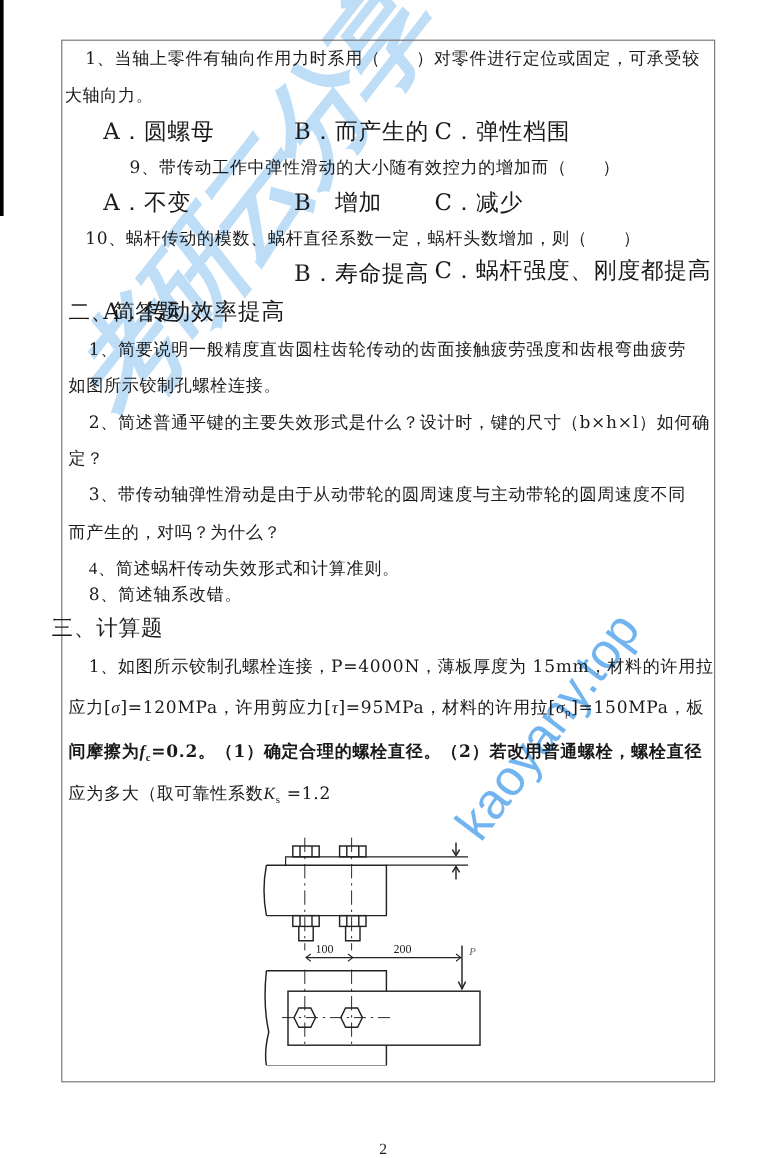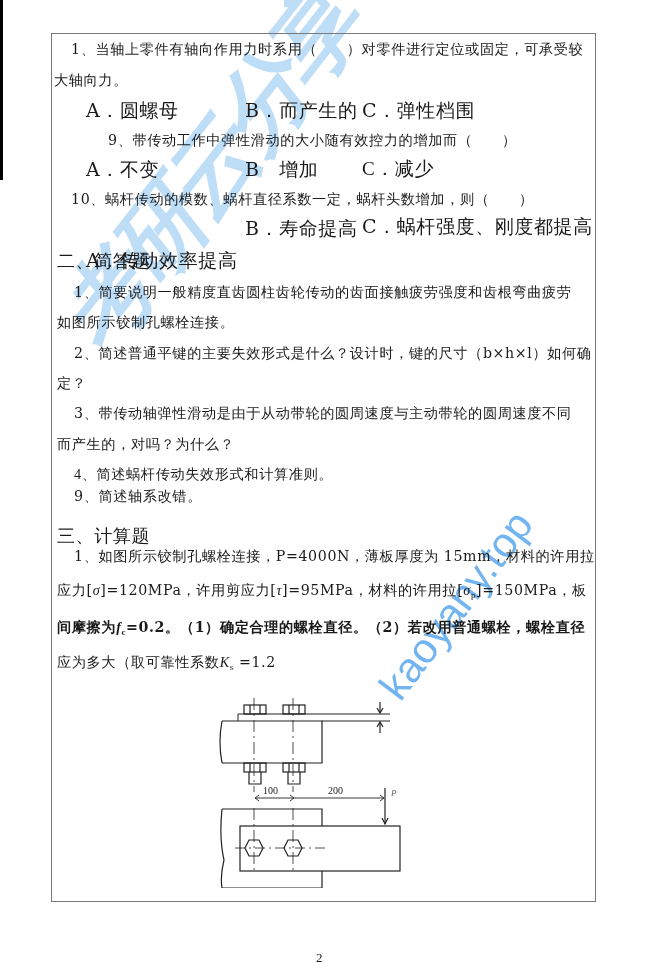--- a/index.html
+++ b/index.html
@@ -33,38 +33,38 @@
 
 <div class="line" style="left:71px;top:40px;">1、当轴上零件有轴向作用力时系用（　　）对零件进行定位或固定，可承受较</div>
 <div class="line" style="left:54px;top:71px;">大轴向力。</div>
 <div class="opt" style="left:86px;top:101px;">A．圆螺母</div>
 <div class="opt" style="left:245px;top:101px;">B．而产生的</div>
 <div class="opt" style="left:362px;top:101px;">C．弹性档围</div>
 
 <div class="line" style="left:71px;top:131px;margin-left:37px;">9、带传动工作中弹性滑动的大小随有效控力的增加而（　　）</div>
 <div class="opt" style="left:86px;top:160px;">A．不变</div>
 <div class="opt" style="left:245px;top:160px;">B　增加</div>
-<div class="opt" style="left:362px;top:160px;font-family:Liberation Serif, serif;">C．减少</div>
+<div class="opt" style="left:362px;top:160px;">C．减少</div>
 
 <div class="line" style="left:71px;top:190px;">10、蜗杆传动的模数、蜗杆直径系数一定，蜗杆头数增加，则（　　）</div>
 <div class="opt" style="left:86px;top:219px;margin-top:32px;">A．传动效率提高</div>
 <div class="opt" style="left:245px;top:219px;">B．寿命提高</div>
 <div class="opt" style="left:362px;top:217px;">C．蜗杆强度、刚度都提高</div>
 
 <div class="line bold" style="left:57px;top:252px;">二、简答题</div>
 <div class="line" style="left:74px;top:283px;">1、简要说明一般精度直齿圆柱齿轮传动的齿面接触疲劳强度和齿根弯曲疲劳</div>
 <div class="line" style="left:57px;top:313px;">如图所示铰制孔螺栓连接。</div>
 <div class="line" style="left:74px;top:344px;">2、简述普通平键的主要失效形式是什么？设计时，键的尺寸（b×h×l）如何确</div>
 <div class="line" style="left:57px;top:374px;">定？</div>
 <div class="line" style="left:74px;top:404px;">3、带传动轴弹性滑动是由于从动带轮的圆周速度与主动带轮的圆周速度不同</div>
 <div class="line" style="left:57px;top:435px;">而产生的，对吗？为什么？</div>
 <div class="line" style="left:74px;top:465px;font-family:Liberation Serif, serif;">4、简述蜗杆传动失效形式和计算准则。</div>
-<div class="line" style="left:74px;top:487px;">9、简述轴系改错。</div>
+<div class="line" style="left:74px;top:487px;">8、简述轴系改错。</div>
 
-<div class="line bold" style="left:57px;top:515px;margin-top:12px;">三、计算题</div>
+<div class="line bold" style="left:43px;top:515px;">三、计算题</div>
 <div class="line" style="left:74px;top:547px;">1、如图所示铰制孔螺栓连接，P=4000N，薄板厚度为 15mm，材料的许用拉</div>
 <div class="line" style="left:57px;top:581px;">
   <span>应力[</span><span class="math">σ</span><span>]=120MPa，许用剪应力[</span><span class="math">τ</span><span>]=95MPa，材料的许用拉[</span><span class="math"><span>σ</span><span class="sub">p</span></span><span>]=150MPa，板</span>
 </div>
 <div class="line" style="left:57px;top:618px;font-weight:bold;">
   <span>间摩擦为</span><span class="math"><span>f</span><span class="sub">c</span></span><span>=0.2。（1）确定合理的螺栓直径。（2）若改用普通螺栓，螺栓直径</span>
 </div>
 <div class="line" style="left:57px;top:653px;text-align:center;">
   <span>应为多大（取可靠性系数</span><span class="math"><span>K</span><span class="sub">s</span></span><span> =1.2</span>
 </div>

